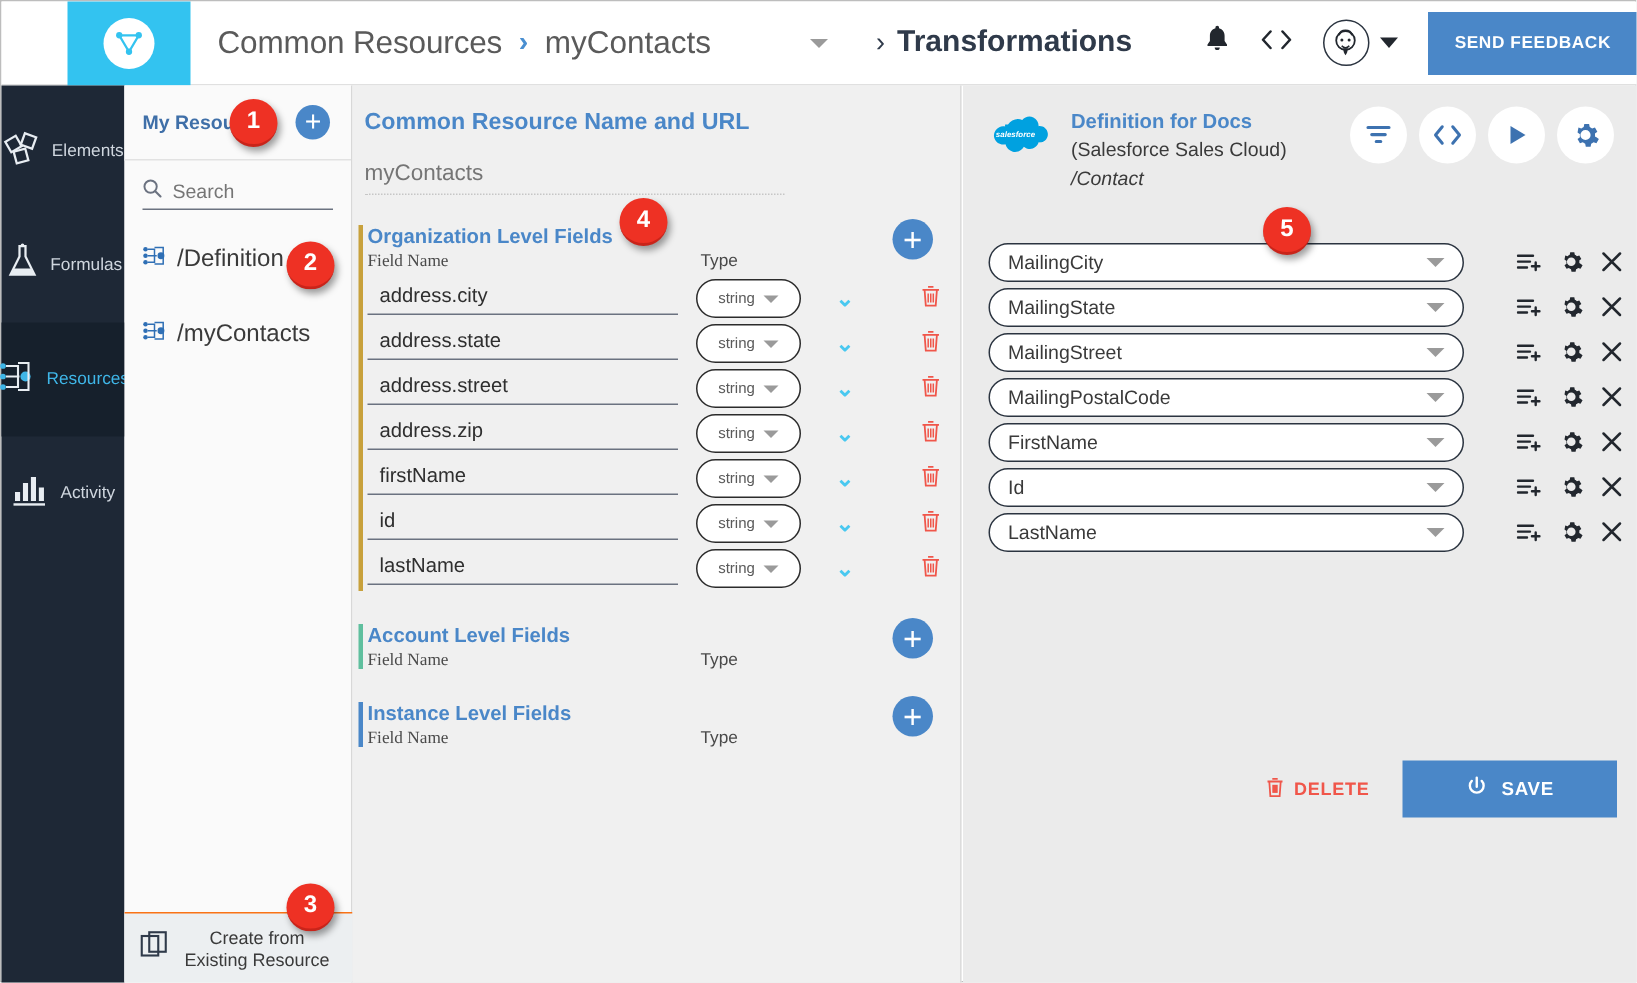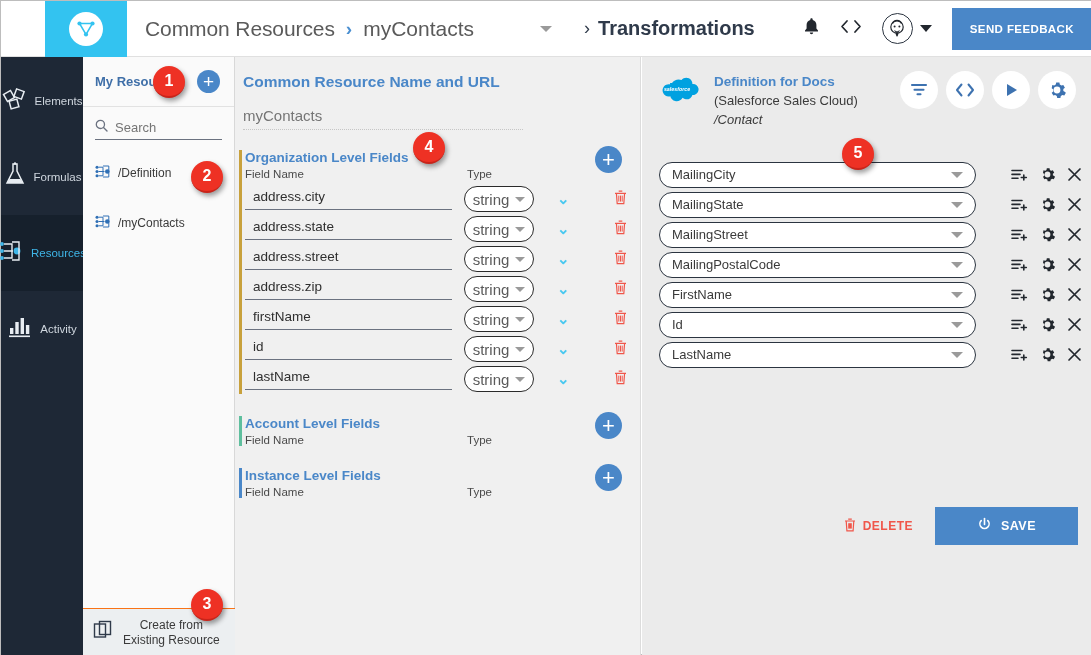--- a/index.html
+++ b/index.html
@@ -133,21 +133,21 @@
   .search-input {
     border: none; outline: none; background: transparent;
     font-size: 13px; color: #9aa0a6; width: 100px;
     font-family: "Liberation Sans", sans-serif;
   }
   .res-list { margin-top: 16px; }
   .res-item {
     display: flex; align-items: center; gap: 8px;
     padding: 8px 12px; cursor: pointer;
   }
-  .res-item-label { font-size: 12px; color: #3a3a3a; }
+  .res-item-label { font-size: 16px; color: #3a3a3a; }
   .create-existing {
     position: absolute; bottom: 0; left: 0;
     width: 152px; height: 48px;
     background: #eceff1;
     border-top: 1px solid #f97316;
     display: flex; align-items: center; gap: 9px;
     padding: 0 10px; cursor: pointer;
   }
   .create-existing-text {
     font-size: 12px; color: #3a3a3a; line-height: 1.25; text-align: center;
@@ -181,21 +181,21 @@
     width: 3px; bottom: 0;
   }
   .section-head {
     display: flex; align-items: flex-start;
   }
   .section-heading-col { flex: 1 1 auto; }
   .section-title { font-size: 13.5px; font-weight: bold; color: #4a87c8; }
   .col-headers {
     display: flex; margin-top: 3px;
   }
-  .col-fieldname { font-size: 11.5px; color: #4a4a4a; width: 222px; }
+  .col-fieldname { font-size: 11.5px; color: #4a4a4a; width: 222px; font-family: Liberation Serif, serif; }
   .col-type { font-size: 11.5px; color: #4a4a4a; }
   .section-add {
     margin-left: auto; margin-right: 18px; margin-top: -4px;
     width: 27px; height: 27px; border-radius: 50%;
     background: #4a87c8; color: #fff;
     display: flex; align-items: center; justify-content: center;
     font-size: 22px; line-height: 1; font-weight: 300; cursor: pointer;
     flex: 0 0 27px;
   }
 
@@ -210,21 +210,21 @@
     border-bottom: 1px solid #6b7280;
     padding: 0 0 4px 8px; height: 22px;
     font-family: "Liberation Sans", sans-serif;
   }
   .ftype {
     margin-left: 12px;
     width: 70px; height: 26px;
     border: 1px solid #2b2b2b; border-radius: 13px;
     background: #fff;
     display: flex; align-items: center; justify-content: center; gap: 6px;
-    font-size: 15px; color: #5a5a5a; cursor: pointer;
+    font-size: 10px; color: #5a5a5a; cursor: pointer;
   }
   .ftype .tcaret {
     width: 0; height: 0;
     border-left: 5px solid transparent;
     border-right: 5px solid transparent;
     border-top: 5px solid #9a9a9a;
   }
   .fexpand {
     margin-left: 23px; color: #49c8f0; font-size: 15px;
     cursor: pointer; font-weight: bold;

